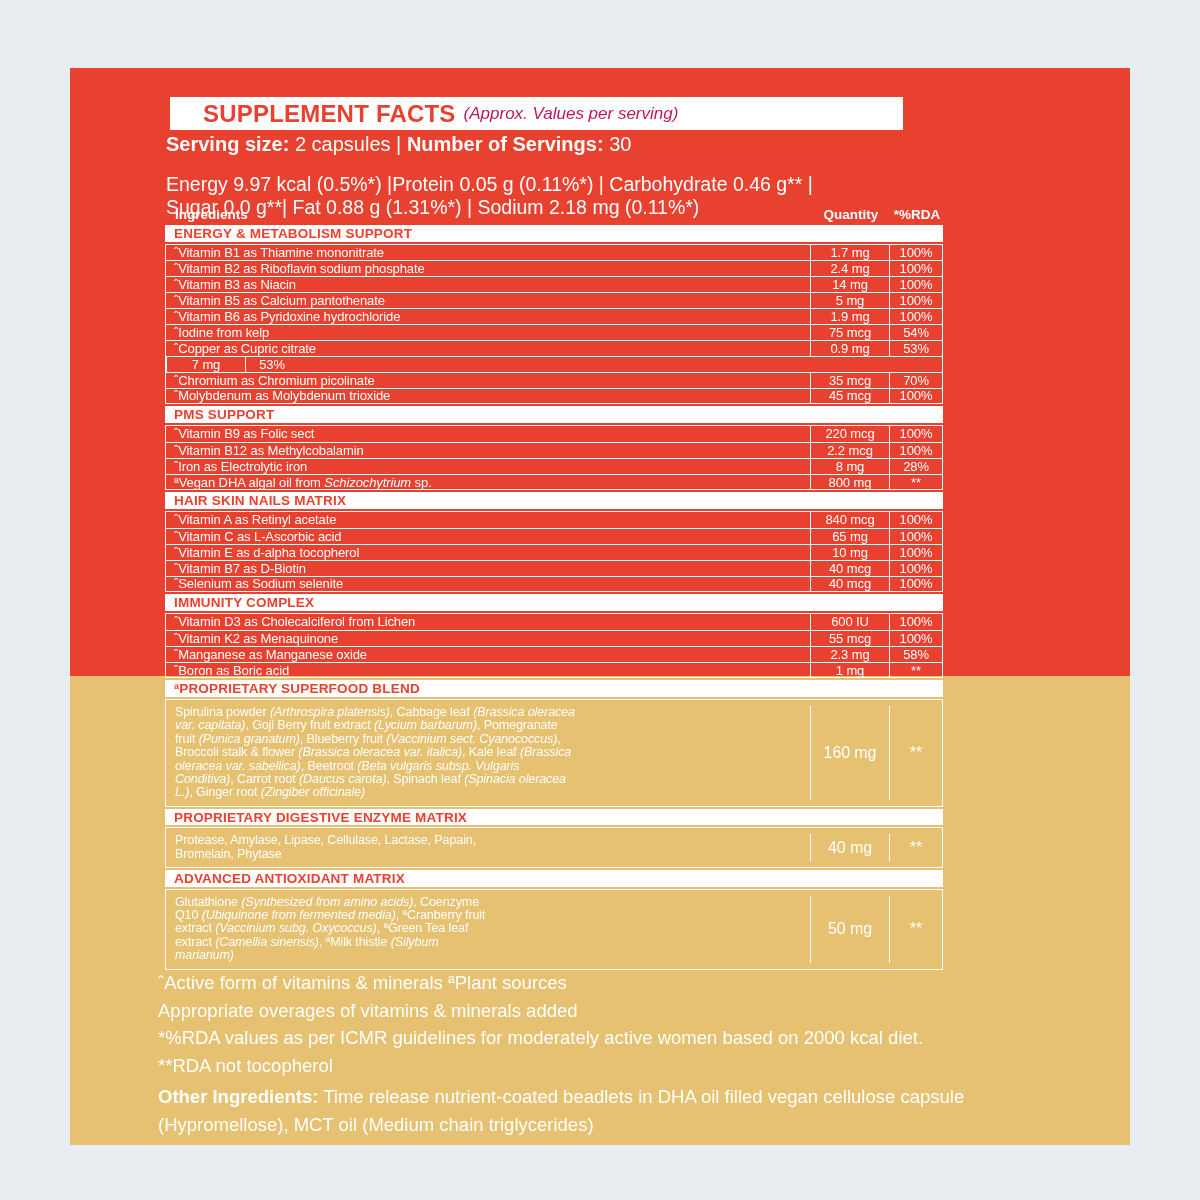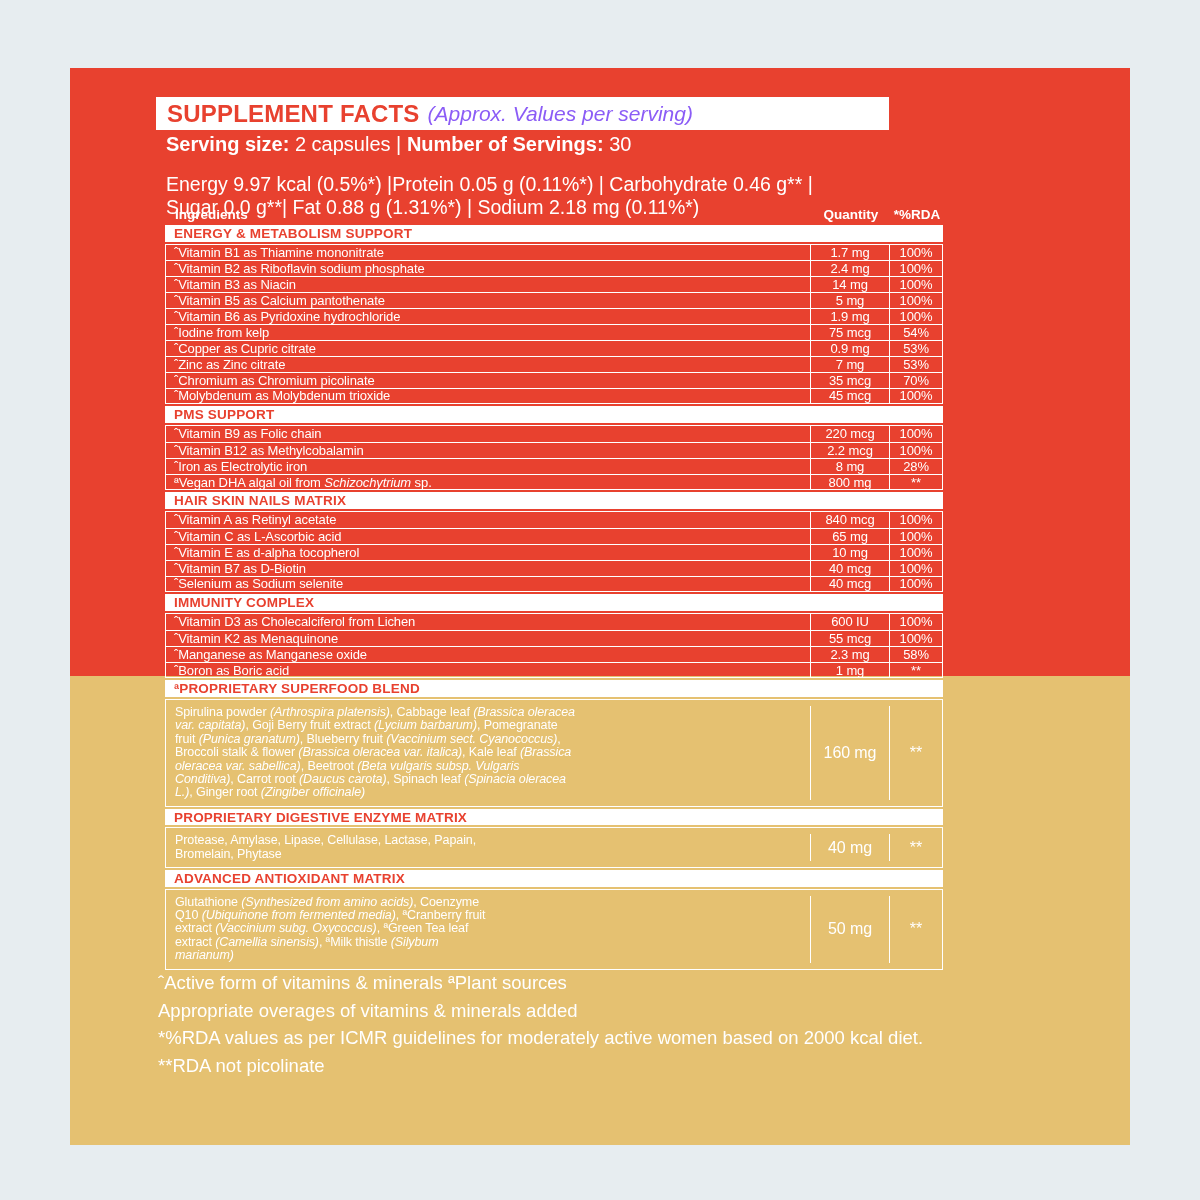--- a/index.html
+++ b/index.html
@@ -8,25 +8,25 @@
     position:relative; width:1200px; height:1200px; overflow:hidden;
     background:#e7edf0;
     font-family:"Liberation Sans", sans-serif;
     -webkit-font-smoothing:antialiased;
   }
   .red-block  { position:absolute; left:70px; top:68px;  width:1060px; height:608px; background:#e8412f; }
   .gold-block { position:absolute; left:70px; top:676px; width:1060px; height:469px; background:#e5c171; }
 
   
   .header-bar {
-    position:absolute; left:156px; top:97px; width:733px; height:33px;
-    background:#ffffff; display:flex; align-items:center; padding-left:11px;
+    position:absolute; left:170px; top:97px; width:733px; height:33px;
+    background:#ffffff; display:flex; align-items:center; padding-left:33px;
   }
   .sf-title   { color:#e8412f; font-weight:700; font-size:24px; letter-spacing:.2px; }
-  .sf-sub     { color:#8b5cf6; font-style:italic; font-size:21px; margin-left:8px; }
+  .sf-sub     { color:#be185d; font-style:italic; font-size:17px; margin-left:8px; }
   .serving-line { position:absolute; left:166px; top:133px; color:#fff; font-size:20px; }
   .nutrition    { position:absolute; left:166px; top:162px; color:#fff; font-size:19.5px; line-height:23px;margin-top:11px; }
 
   
   .thead {
     position:absolute; left:165px; top:206px; width:778px; height:16px;
     display:flex; color:#fff; font-weight:700; font-size:13.5px; align-items:center;
   }
   .thead .h-name { flex:1; padding-left:10px; }
   .thead .h-qty  { width:80px; text-align:center; }
@@ -118,39 +118,38 @@
           <div class="c-name"><span class="name-text" style="display: inline-block;">ˆIodine from kelp</span></div>
           <div class="c-qty">75 mcg</div>
           <div class="c-rda">54%</div>
         </div>
         <div class="row">
           <div class="c-name"><span class="name-text" style="display: inline-block;">ˆCopper as Cupric citrate</span></div>
           <div class="c-qty">0.9 mg</div>
           <div class="c-rda">53%</div>
         </div>
         <div class="row">
-          <div class="c-name"><span class="name-text" style="display: inline-block;">ˆZinc as Zinc citrate</span></div>
           <div class="c-qty">7 mg</div>
           <div class="c-rda">53%</div>
         </div>
         <div class="row">
           <div class="c-name"><span class="name-text" style="display: inline-block;">ˆChromium as Chromium picolinate</span></div>
           <div class="c-qty">35 mcg</div>
           <div class="c-rda">70%</div>
         </div>
         <div class="row">
           <div class="c-name"><span class="name-text" style="display: inline-block;">ˆMolybdenum as Molybdenum trioxide</span></div>
           <div class="c-qty">45 mcg</div>
           <div class="c-rda">100%</div>
         </div>
       </div>
       <div class="sec-bar">PMS SUPPORT</div>
       <div class="rows zone-red sec-pms">
         <div class="row">
-          <div class="c-name"><span class="name-text" style="display: inline-block;">ˆVitamin B9 as Folic chain</span></div>
+          <div class="c-name"><span class="name-text" style="display: inline-block;">ˆVitamin B9 as Folic sect</span></div>
           <div class="c-qty">220 mcg</div>
           <div class="c-rda">100%</div>
         </div>
         <div class="row">
           <div class="c-name"><span class="name-text" style="display: inline-block;">ˆVitamin B12 as Methylcobalamin</span></div>
           <div class="c-qty">2.2 mcg</div>
           <div class="c-rda">100%</div>
         </div>
         <div class="row">
           <div class="c-name"><span class="name-text" style="display: inline-block;">ˆIron as Electrolytic iron</span></div>
@@ -237,15 +236,18 @@
           <div class="c-qty">50 mg</div>
           <div class="c-rda">**</div>
         </div>
       </div>
     </div>
 
   <div class="footer">
     <div class="footnote">ˆActive form of vitamins &amp; minerals ªPlant sources</div>
     <div class="footnote">Appropriate overages of vitamins &amp; minerals added</div>
     <div class="footnote">*%RDA values as per ICMR guidelines for moderately active women based on 2000 kcal diet.</div>
-    <div class="footnote">**RDA not picolinate</div>
+    <div class="footnote">**RDA not tocopherol</div>
+    <div class="other-ing">
+      <span class="b">Other Ingredients:</span><span> Time release nutrient-coated beadlets in DHA oil filled vegan cellulose capsule (Hypromellose), MCT oil (Medium chain triglycerides)</span>
+    </div>
   </div>
 </div>
 
 </body></html>

